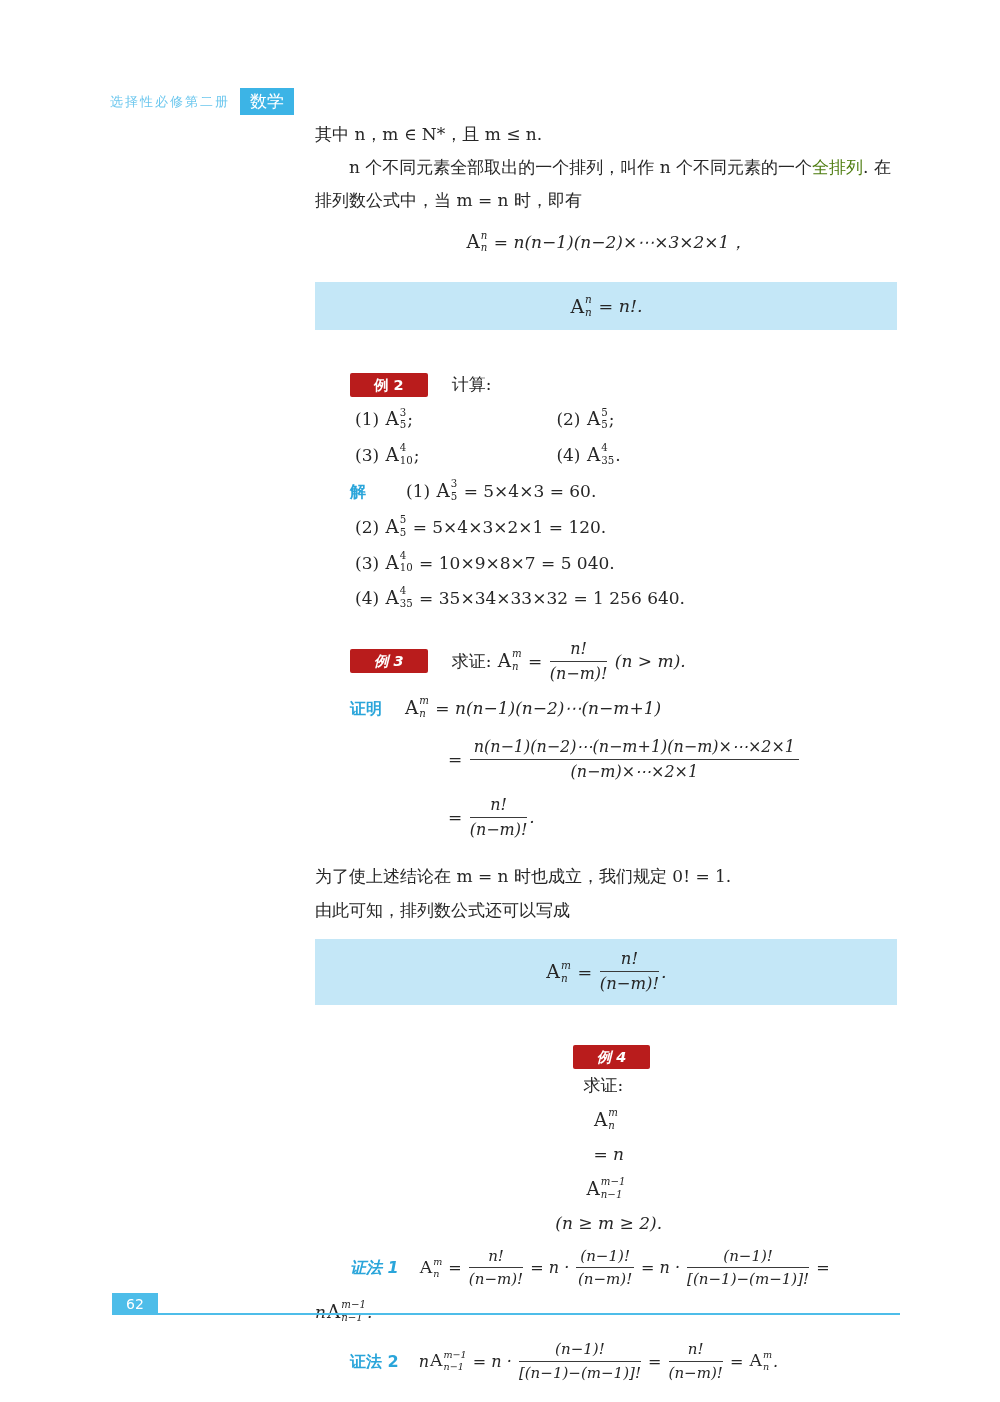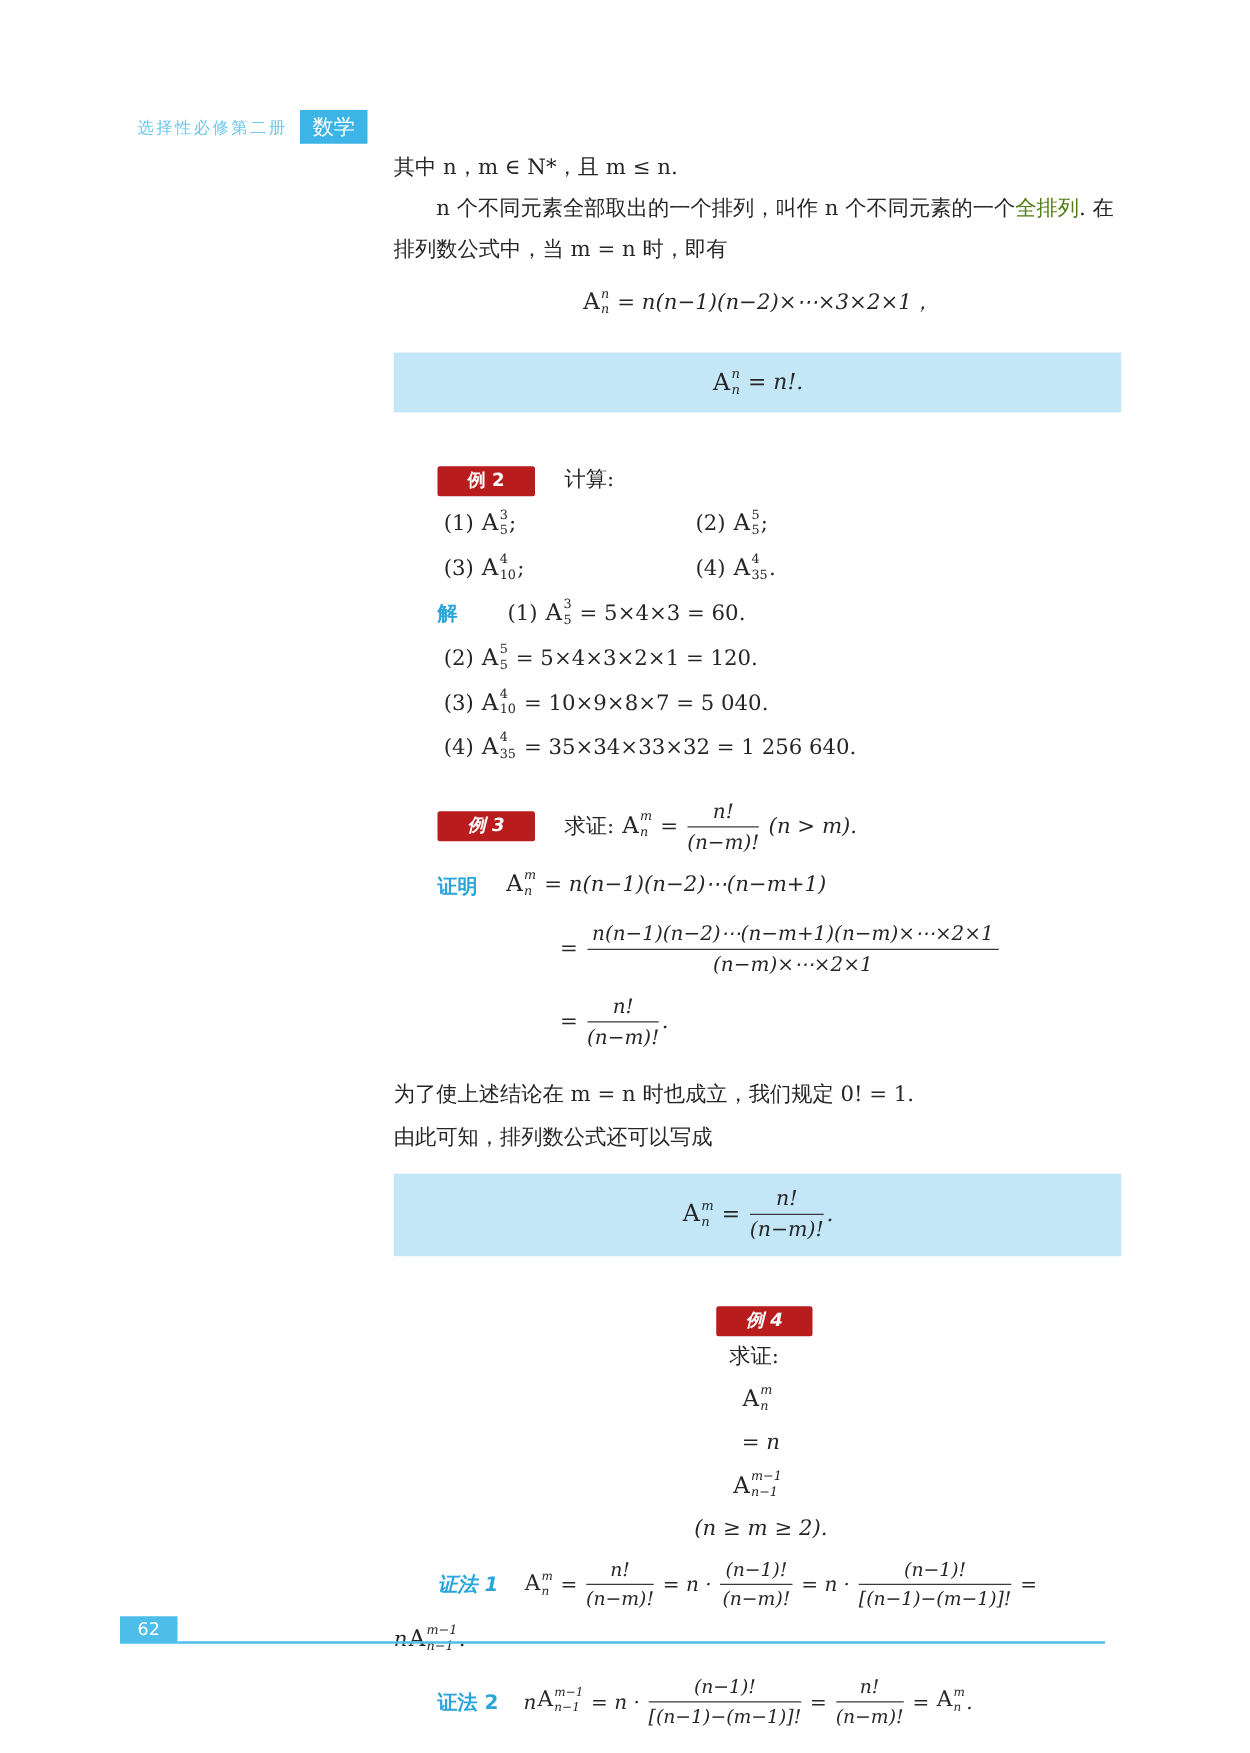--- a/index.html
+++ b/index.html
@@ -70,21 +70,21 @@
   #note1 { margin-top: 20px; }
 
   #ex4-head { margin-top: 40px; flex-direction: column; }
   #m1-line { margin-left: 35px; margin-top: 6px; font-size: 16px; }
   #m1-line .key-label { margin-right: 20px; font-style: italic; }
   #m1-cont { margin-top: 4px; }
   #m2-line { margin-left: 35px; margin-top: 10px; font-size: 16px; }
   #m2-line .key-label { margin-right: 20px; }
 
   
-  .ftr { position: absolute; left: 96px; top: 1293px; width: 788px;
+  .ftr { position: absolute; left: 112px; top: 1293px; width: 788px;
          display: flex; align-items: flex-end; }
   .page-badge { background: #4dbde9; color: #fff; padding: 3px 14px; flex: none;
                 font-family: "DejaVu Sans", "Liberation Sans", sans-serif; font-size: 14px; }
   .ftr-rule { flex: 1; height: 2px; background: #4dbde9; }
 </style>
 </head>
 <body>
 
 <div class="hdr">
   <span class="book">选择性必修第二册</span>

